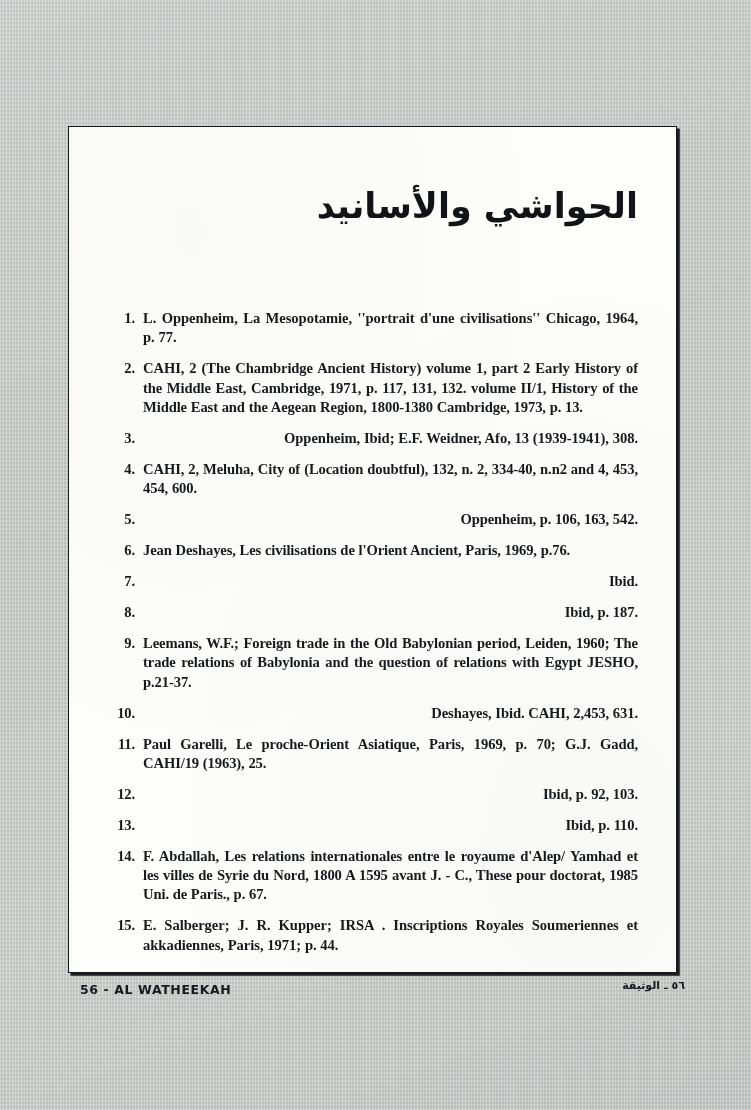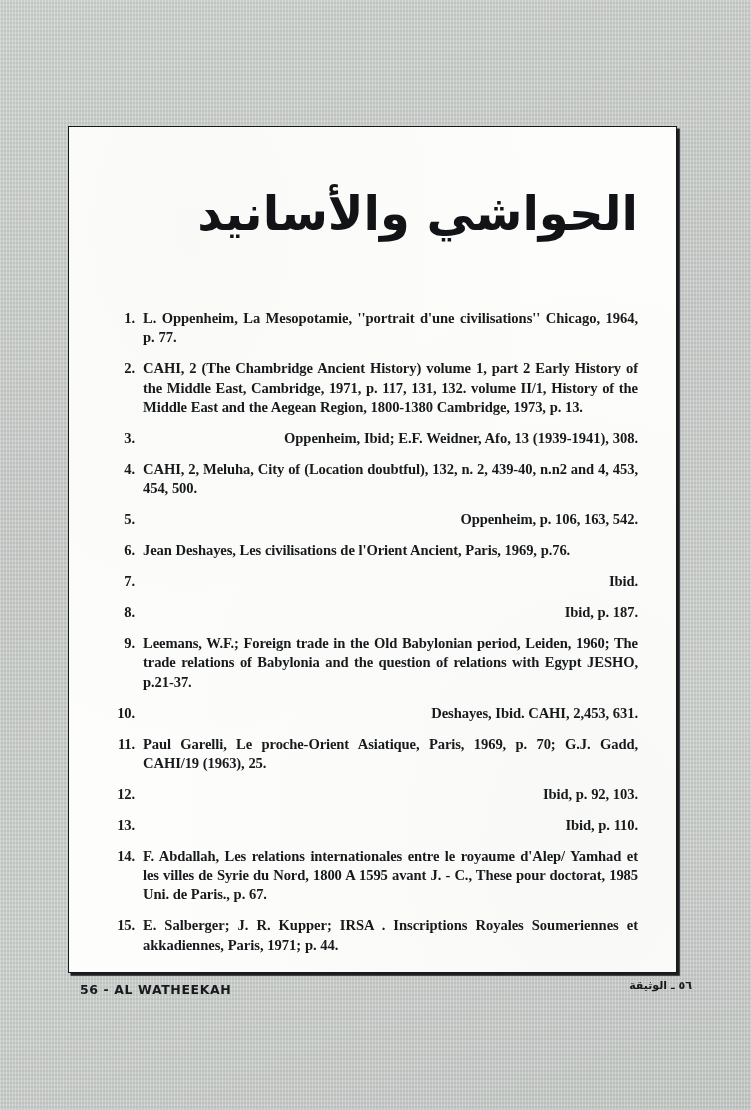--- a/index.html
+++ b/index.html
@@ -47,21 +47,21 @@
   }
 
   .page-title {
     position: absolute;
     top: 60px;
     right: 38px;
     left: 38px;
     direction: rtl;
     font-family: "DejaVu Sans", "Liberation Sans", sans-serif;
     font-weight: bold;
-    font-size: 48px;
+    font-size: 35px;
     letter-spacing: 0px;
     color: #121316;
     line-height: 1.1;
     white-space: nowrap;
   }
 
   .ref-list {
     position: absolute;
     top: 182px;
     left: 36px;
@@ -101,21 +101,21 @@
   .ref-text.no-justify { text-align: right; }
 
   
   .ref-item:nth-child(1) .ref-text,
   .ref-item:nth-child(3) .ref-text,
   .ref-item:nth-child(15) .ref-text { letter-spacing: -0.05px; }
 
   .footer {
     position: absolute;
     left: 70px;
-    right: 57px;
+    right: 64px;
     top: 982px;
     height: 22px;
   }
 
   .footer-left {
     position: absolute;
     left: 10px;
     top: 0;
     font-family: "DejaVu Sans", "Liberation Sans", sans-serif;
     font-weight: bold;
@@ -158,21 +158,21 @@
         <span class="ref-text">CAHI, 2 (The Chambridge Ancient History) volume 1, part 2 Early History of the Middle East, Cambridge, 1971, p. 117, 131, 132. volume II/1, History of the Middle East and the Aegean Region, 1800-1380 Cambridge, 1973, p. 13.</span>
       </div>
 
       <div class="ref-item">
         <span class="ref-num">3.</span>
         <span class="ref-text no-justify">Oppenheim, Ibid; E.F. Weidner, Afo, 13 (1939-1941), 308.</span>
       </div>
 
       <div class="ref-item">
         <span class="ref-num">4.</span>
-        <span class="ref-text">CAHI, 2, Meluha, City of (Location doubtful), 132, n. 2, 439-40, n.n2 and 4, 453, 454, 500.</span>
+        <span class="ref-text">CAHI, 2, Meluha, City of (Location doubtful), 132, n. 2, 334-40, n.n2 and 4, 453, 454, 600.</span>
       </div>
 
       <div class="ref-item">
         <span class="ref-num">5.</span>
         <span class="ref-text no-justify">Oppenheim, p. 106, 163, 542.</span>
       </div>
 
       <div class="ref-item">
         <span class="ref-num">6.</span>
         <span class="ref-text">Jean Deshayes, Les civilisations de l'Orient Ancient, Paris, 1969, p.76.</span>

